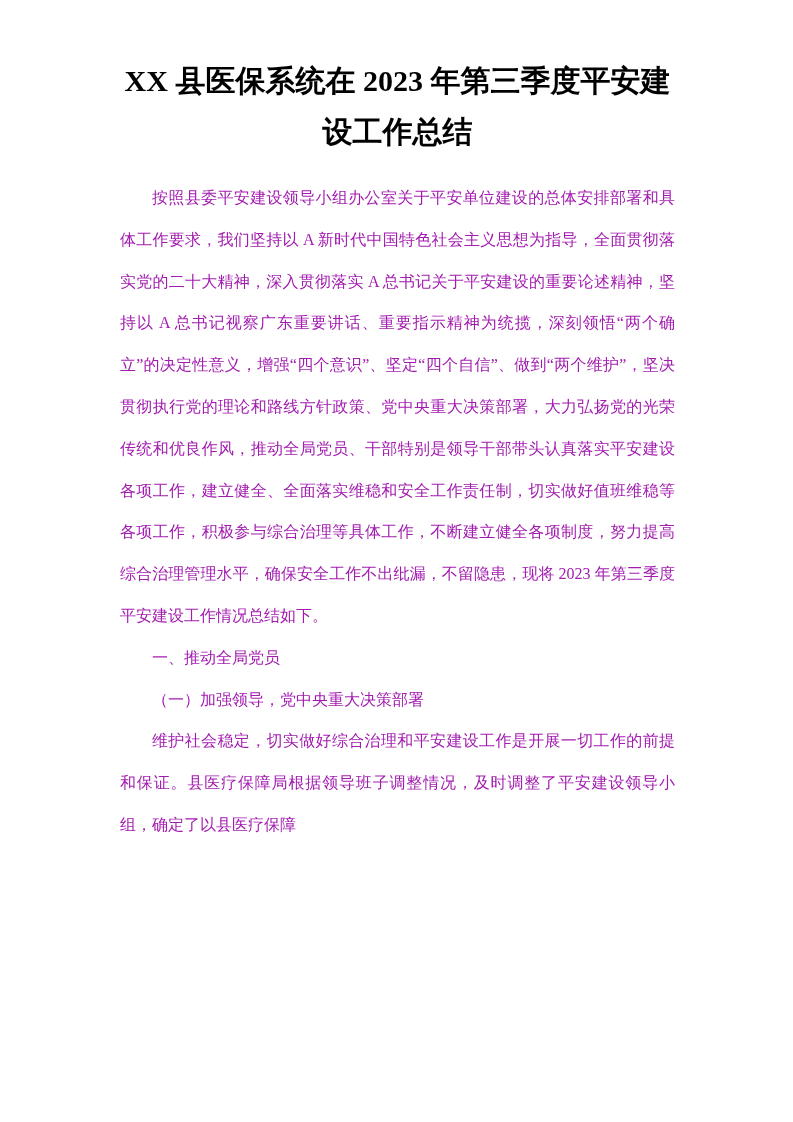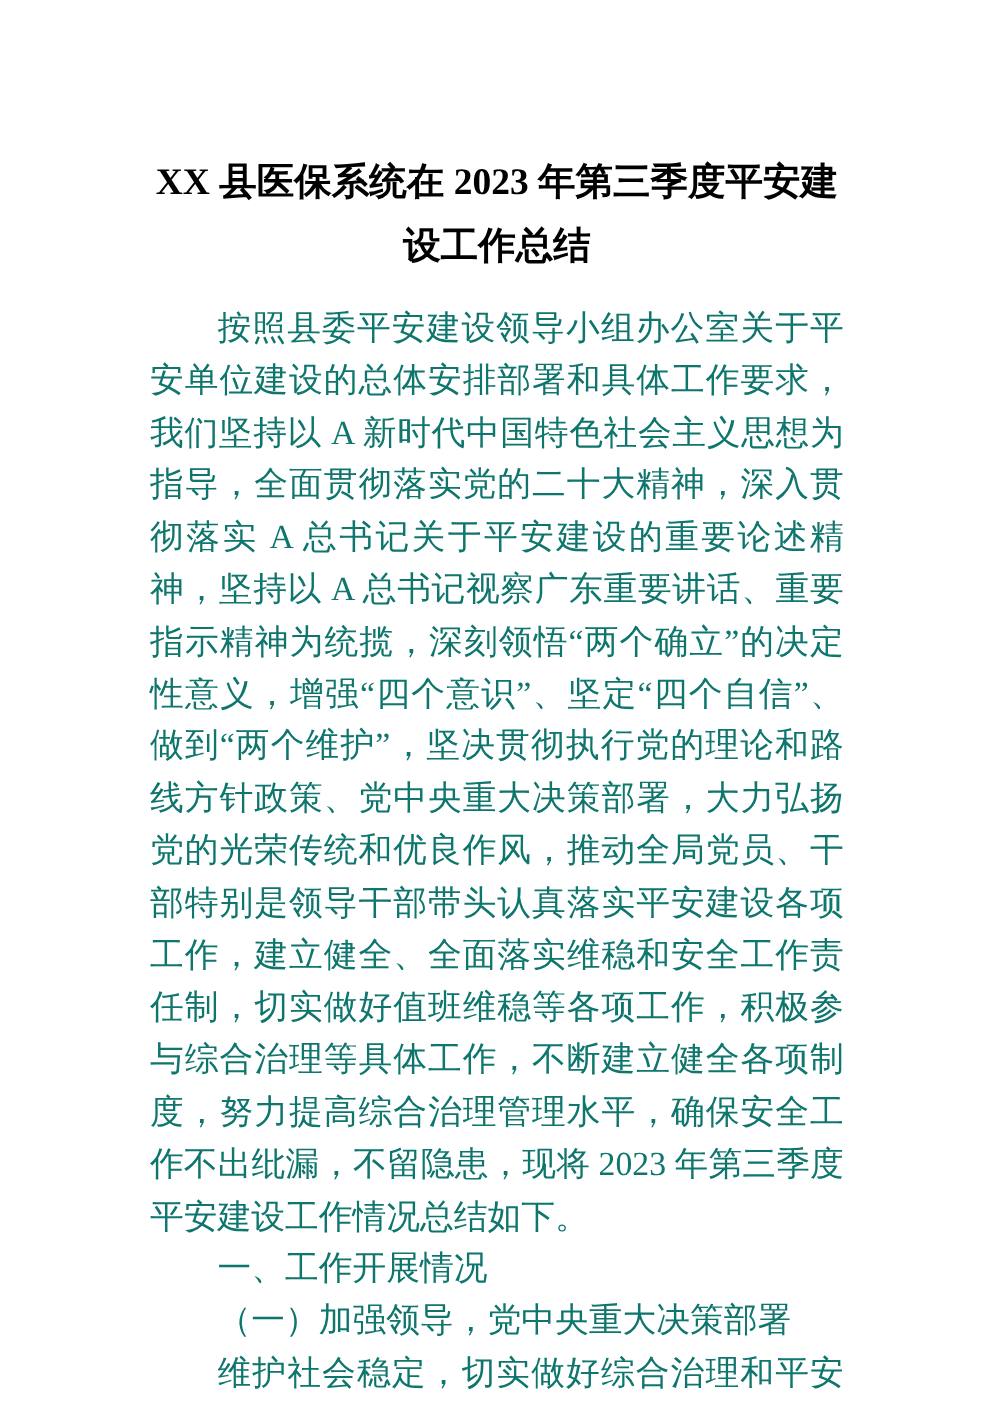--- a/index.html
+++ b/index.html
@@ -6,50 +6,50 @@
     margin: 0;
     padding: 0;
     background: #ffffff;
   }
   .page {
     position: relative;
     box-sizing: border-box;
     width: 793px;
     height: 1122px;
     background: #ffffff;
-    padding: 120px 118px 0 120px;
+    padding: 55px 118px 0 120px;
     overflow: hidden;
     color: #000000;
   }
   .doc-title {
     font-family: "Liberation Serif", "DejaVu Serif", serif;
     font-weight: bold;
     font-size: 30px;
     line-height: 51px;
     text-align: center;
     color: #000000;
     margin: 0 0 20px 0;
   }
   .para {
     font-family: "Liberation Serif", "DejaVu Serif", serif;
-    font-size: 27px;
+    font-size: 16px;
     line-height: 41.8px;
     text-align: justify;
     text-indent: 2em;
-    color: #0f766e;
+    color: #a21caf;
     margin: 0;
     overflow-wrap: break-word;
   }
 </style>
 </head>
 <body>
 
 <div class="page">
   <div class="doc-title">XX 县医保系统在 2023 年第三季度平安建设工作总结</div>
 
   <p class="para">按照县委平安建设领导小组办公室关于平安单位建设的总体安排部署和具体工作要求，我们坚持以 A 新时代中国特色社会主义思想为指导，全面贯彻落实党的二十大精神，深入贯彻落实 A 总书记关于平安建设的重要论述精神，坚持以 A 总书记视察广东重要讲话、重要指示精神为统揽，深刻领悟“两个确立”的决定性意义，增强“四个意识”、坚定“四个自信”、做到“两个维护”，坚决贯彻执行党的理论和路线方针政策、党中央重大决策部署，大力弘扬党的光荣传统和优良作风，推动全局党员、干部特别是领导干部带头认真落实平安建设各项工作，建立健全、全面落实维稳和安全工作责任制，切实做好值班维稳等各项工作，积极参与综合治理等具体工作，不断建立健全各项制度，努力提高综合治理管理水平，确保安全工作不出纰漏，不留隐患，现将 2023 年第三季度平安建设工作情况总结如下。</p>
 
-  <p class="para">一、工作开展情况</p>
+  <p class="para">一、推动全局党员</p>
 
   <p class="para">（一）加强领导，党中央重大决策部署</p>
 
   <p class="para">维护社会稳定，切实做好综合治理和平安建设工作是开展一切工作的前提和保证。县医疗保障局根据领导班子调整情况，及时调整了平安建设领导小组，确定了以县医疗保障</p>
 </div>
 
 </body></html>

